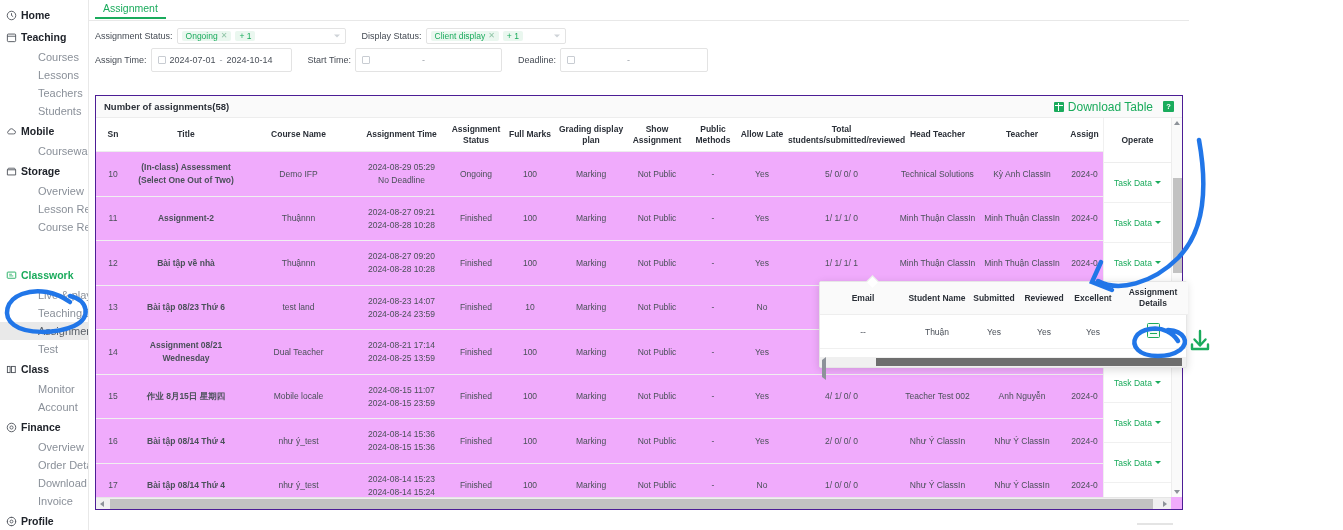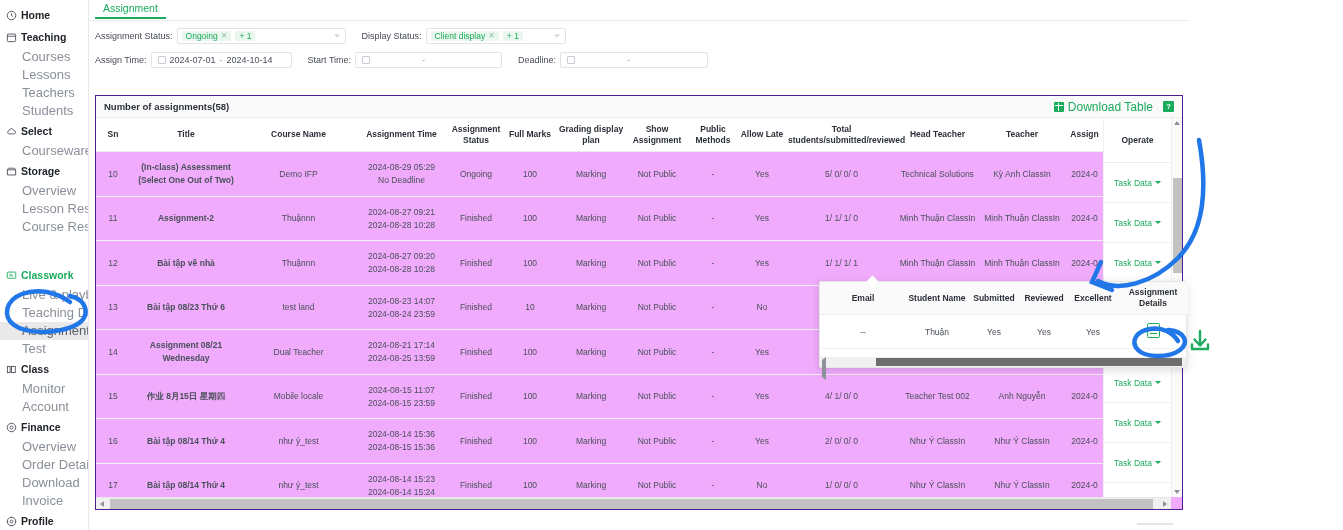--- a/index.html
+++ b/index.html
@@ -24,22 +24,22 @@
     font-size:10.5px; font-weight:bold; color:#20242b;
   }
   .nav-group.active { color:#1aab5c;margin-top:28px; }
   .nav-group .gicon {
     width:11px; height:11px; flex:0 0 11px;
     display:inline-flex; align-items:center; justify-content:center;
     color:#4a4f57; font-size:10px; line-height:1;
   }
   .nav-group.active .gicon { color:#1aab5c; }
   .nav-item {
-    height:18px; line-height:18px; padding-left:22px;
-    font-size:13px; color:#8a9099; white-space:nowrap;
+    height:18px; line-height:18px; padding-left:38px;
+    font-size:11px; color:#8a9099; white-space:nowrap;
   }
   .nav-item.selected { background:#e9e9e9; color:#5a6068; }
 
   
   #main { position:absolute; left:89px; top:0; width:1100px; height:530px; background:#fff; }
 
   
   #tabbar { position:relative; height:21px; border-bottom:1px solid #e8e8e8; background:#fff; }
   #tabbar .tab {
     position:absolute; left:6px; top:2px;
@@ -68,21 +68,21 @@
     background:#eaf7ef; color:#1aab5c; font-size:8.5px;
     border-radius:2px; padding:1px 4px; margin-right:4px; line-height:1;
   }
   .tagpill .x { color:#8fc4a6; font-size:8px; }
   .caret {
     position:absolute; right:5px; top:50%; transform:translateY(-50%);
     width:0;height:0;border-left:3px solid transparent;border-right:3px solid transparent;
     border-top:3px solid #cfd3d8;
   }
   .datebox {
-    height:16px; border:1px solid #e3e3e3; border-radius:2px; background:#fff;
+    height:24px; border:1px solid #e3e3e3; border-radius:2px; background:#fff;
     display:flex; align-items:center; gap:4px; padding:0 6px;
     font-size:9px; color:#4a5059;
   }
   .calico { width:8px;height:8px;border:1px solid #c8ccd2; border-radius:1px; flex:0 0 8px; }
   .dash { color:#9aa0a8; font-size:9px; }
 
   
   #tablewrap {
     position:absolute; left:6px; top:95px; width:1088px; height:415px;
     border:1px solid #4c1d95; background:#f0abfc;
@@ -258,21 +258,21 @@
     <div class="nav-item">Lessons</div>
     <div class="nav-item">Teachers</div>
     <div class="nav-item">Students</div>
 
     <div class="nav-group">
       <span class="gicon">
         <svg width="11" height="11" viewBox="0 0 16 16">
             <path d="M4 11.5h7.2a2.5 2.5 0 0 0 .2-5A3.6 3.6 0 0 0 4.4 7 2.3 2.3 0 0 0 4 11.5z" fill="none" stroke="currentColor" stroke-width="1.2"></path>
           </svg>
       </span>
-      <span>Select</span>
+      <span>Mobile</span>
     </div>
     <div class="nav-item">Courseware</div>
 
     <div class="nav-group">
       <span class="gicon">
         <svg width="11" height="11" viewBox="0 0 16 16">
             <path d="M2 5.5h12v7.5H2z" fill="none" stroke="currentColor" stroke-width="1.3"></path>
             <path d="M2 5.5l1.6-2.3h8.8L14 5.5" fill="none" stroke="currentColor" stroke-width="1.2"></path>
           </svg>
       </span>

